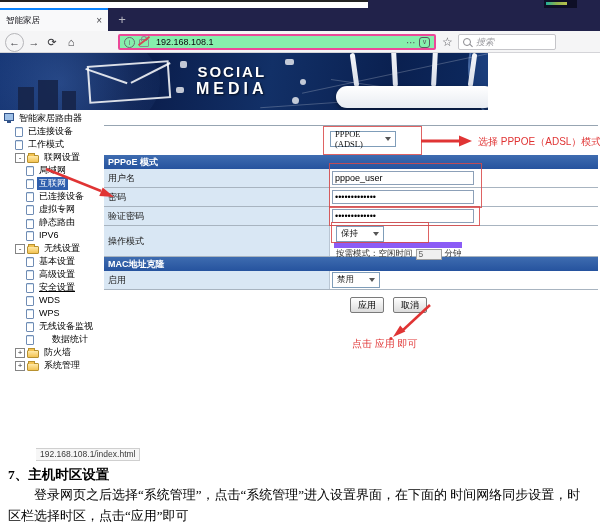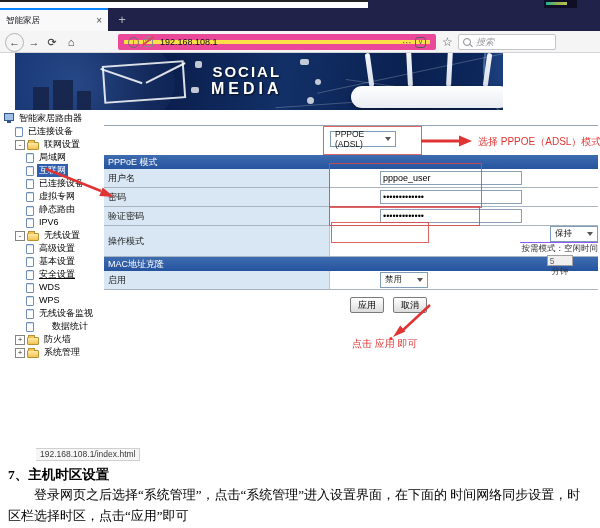--- a/index.html
+++ b/index.html
@@ -17,22 +17,22 @@
     border-top:2px solid #0a84ff;box-sizing:border-box;display:flex;align-items:center;padding:0 6px;}
   .tab .title{flex:1;font-size:8.5px;color:#15141a;overflow:hidden;white-space:nowrap;}
   .tab .close{font-size:10px;color:#4a4a4f;cursor:default;}
   .newtab{position:absolute;left:114px;top:10px;width:16px;height:19px;color:#b9b9c2;
     font-size:13px;line-height:19px;text-align:center;}
   .toolbar{position:absolute;left:0;top:31px;width:600px;height:22px;background:#f5f5f6;
     border-bottom:1px solid #d4d4d8;box-sizing:border-box;}
   .navbtn{position:absolute;top:35px;font-size:11px;color:#39393d;line-height:15px;text-align:center;}
   .backcircle{left:5px;top:33px;width:17px;height:17px;border:1px solid #b5b5b9;border-radius:50%;
     line-height:16px;}
-  .urlbar{position:absolute;left:118px;top:34px;width:318px;height:16px;background:#fde047;
-    border:6px solid #ec4899;border-radius:2px;box-sizing:border-box;display:flex;align-items:center;padding:0 4px;gap:3px;}
+  .urlbar{position:absolute;left:118px;top:34px;width:318px;height:16px;background:#86efac;
+    border:2px solid #ec4899;border-radius:2px;box-sizing:border-box;display:flex;align-items:center;padding:0 4px;gap:3px;}
   .infoicon{width:9px;height:9px;border:1px solid #6a6a6f;border-radius:50%;font-size:7px;line-height:9px;
     text-align:center;color:#6a6a6f;flex:0 0 auto;}
   .lockslash{position:relative;width:8px;height:6px;border:1px solid #8a8a8f;border-radius:1px;margin:2px 2px 0 1px;flex:0 0 auto;}
   .lockslash::before{content:'';position:absolute;top:-4px;left:1px;width:4px;height:4px;
     border:1px solid #8a8a8f;border-bottom:none;border-radius:3px 3px 0 0;}
   .lockslash::after{content:'';position:absolute;left:-3px;top:0px;width:14px;height:2px;
     background:#d34a55;transform:rotate(-38deg);}
   .urlinput{flex:1;border:none;outline:none;font-size:9px;color:#0c0c0d;background:transparent;
     font-family:inherit;min-width:0;}
   .moreicon{font-size:10px;color:#5a5a5f;flex:0 0 auto;}
@@ -41,21 +41,21 @@
   .staricon{position:absolute;left:442px;top:35px;font-size:12px;color:#57575c;}
   .searchbar{position:absolute;left:458px;top:34px;width:98px;height:16px;background:#fff;
     border:1px solid #c5c5c9;border-radius:2px;box-sizing:border-box;display:flex;align-items:center;padding:0 4px;gap:3px;}
   .mag{position:relative;width:6px;height:6px;border:1.4px solid #8a8a8f;border-radius:50%;flex:0 0 auto;}
   .mag::after{content:'';position:absolute;width:4px;height:1.4px;background:#8a8a8f;
     transform:rotate(45deg);right:-3px;bottom:-1px;}
   .searchinput{flex:1;border:none;outline:none;font-size:9px;background:transparent;font-family:Liberation Serif, serif;min-width:0;}
   .searchinput::placeholder{font-style:italic;color:#9a9a9f;}
 
   
-  .banner{position:absolute;left:15px;top:53px;width:488px;height:57px;overflow:hidden;
+  .banner{position:absolute;left:0;top:53px;width:488px;height:57px;overflow:hidden;
     background:linear-gradient(100deg,#0d2a66 0%,#0a1c4a 28%,#123067 55%,#0a2050 80%,#0d2a60 100%);}
   .bld{position:absolute;background:#16254a;opacity:.9;}
   .glow{position:absolute;border-radius:50%;background:radial-gradient(circle,rgba(90,140,220,.35),rgba(0,0,0,0));}
   .envelope{position:absolute;left:88px;top:10px;width:78px;height:34px;border:2px solid rgba(255,255,255,.85);
     transform:rotate(-4deg);}
   .envelope::before{content:'';position:absolute;left:-2px;top:-2px;border-left:39px solid transparent;
     border-right:39px solid transparent;border-top:18px solid rgba(255,255,255,.0);
     border-bottom:none;width:0;}
   .envelope .flap1,.envelope .flap2{position:absolute;top:0;width:44px;height:2px;background:rgba(255,255,255,.85);}
   .envelope .flap1{left:-3px;transform:rotate(23deg);transform-origin:left top;}
@@ -93,34 +93,34 @@
   .ico.computer{width:10px;height:8px;background:#9fc1e8;border:1px solid #33548a;margin-bottom:3px;}
   .ico.computer::after{content:'';position:absolute;left:2px;bottom:-3px;width:4px;height:2px;background:#33548a;}
 
   
   .panel{position:absolute;left:104px;top:125px;width:494px;font-size:9px;}
   .mode-row{position:relative;height:29px;border-top:1px solid #97a5b2;}
   .selbox{height:16px;border:1px solid #7f9db9;background:#fff;box-sizing:border-box;
     display:flex;align-items:center;justify-content:space-between;padding:0 4px;font-size:8.5px;color:#111;}
   .caret{width:0;height:0;border-left:3px solid transparent;border-right:3px solid transparent;
     border-top:4px solid #555;margin-left:4px;}
-  .mode-select{position:absolute;left:226px;top:5px;width:66px;}
+  .mode-select{position:absolute;left:226px;top:5px;width:66px;font-family:Liberation Serif, serif;}
   .sec{height:14px;background:linear-gradient(180deg,#3e6cb0,#26539e);color:#fff;font-size:9px;
-    font-weight:normal;line-height:14px;padding-left:4px;}
-  .frow{display:flex;border-bottom:1px solid #a8b4c0;background:#fff;gap:48px;}
+    font-weight:bold;line-height:14px;padding-left:4px;}
+  .frow{display:flex;border-bottom:1px solid #a8b4c0;background:#fff;}
   .frow .lc{width:226px;background:#d9e7f4;color:#222;display:flex;align-items:center;
     padding-left:4px;border-right:1px solid #b9c6d4;box-sizing:border-box;flex:0 0 auto;}
   .frow .vc{flex:1;display:flex;align-items:center;padding-left:2px;}
   .h18{height:18px;}
   .tin{width:142px;height:14px;border:1px solid #8ca0b8;font-size:9px;padding:0 2px;
     font-family:inherit;box-sizing:border-box;outline:none;}
-  .opmode .vc{flex-direction:column;align-items:flex-end;padding-left:13px;}
+  .opmode .vc{flex-direction:column;align-items:flex-start;padding-left:4px;}
   .opline1{height:16px;display:flex;align-items:center;padding-left:2px;}
-  .opline2{height:13px;border-top:1px solid #8b5cf6;display:flex;align-items:center;
-    padding-left:2px;font-size:8.5px;color:#333;flex-direction:column;}
+  .opline2{height:13px;border-top:6px solid #8b5cf6;display:flex;align-items:center;
+    padding-left:2px;font-size:8.5px;color:#333;}
   .idlein{width:26px;height:11px;border:1px solid #a0a0a0;background:#f0f0f0;color:#666;
     font-size:8.5px;margin:0 3px;text-align:left;padding:0 2px;box-sizing:border-box;outline:none;font-family:inherit;}
   .w46{width:48px;}
   .btnrow{display:flex;gap:9px;padding:7px 0 0 246px;}
   .btn{height:16px;min-width:34px;border:1px solid #7a7a7a;background:linear-gradient(#ffffff,#dcdcdc);
     border-radius:2px;font-size:9px;font-family:inherit;padding:0 6px;line-height:14px;}
 
   
   .redbox{position:absolute;border:1px solid rgba(216,72,72,.85);}
   .redtext{position:absolute;color:#e03434;font-size:10px;white-space:nowrap;}
@@ -205,20 +205,24 @@
   <div class="sidebar">
       <div class="titem" style="padding-left: 2px;">
         <span class="ico computer"></span>
         <span class="lbl">智能家居路由器</span>
       </div>
       <div class="titem" style="padding-left: 13px;">
         <span class="ico page"></span>
         <span class="lbl">已连接设备</span>
       </div>
       <div class="titem" style="padding-left: 13px;">
+        <span class="ico page"></span>
+        <span class="lbl">工作模式</span>
+      </div>
+      <div class="titem" style="padding-left: 13px;">
         <span class="exp">-</span>
         <span class="ico folder-open"></span>
         <span class="lbl">联网设置</span>
       </div>
       <div class="titem" style="padding-left: 24px;">
         <span class="ico page"></span>
         <span class="lbl">局域网</span>
       </div>
       <div class="titem sel" style="padding-left: 24px;">
         <span class="ico page"></span>
@@ -240,25 +244,25 @@
         <span class="ico page"></span>
         <span class="lbl">IPV6</span>
       </div>
       <div class="titem" style="padding-left: 13px;">
         <span class="exp">-</span>
         <span class="ico folder-open"></span>
         <span class="lbl">无线设置</span>
       </div>
       <div class="titem" style="padding-left: 24px;">
         <span class="ico page"></span>
+        <span class="lbl">基本设置</span>
+      </div>
+      <div class="titem" style="padding-left: 24px;">
+        <span class="ico page"></span>
         <span class="lbl">高级设置</span>
-      </div>
-      <div class="titem" style="padding-left: 24px;">
-        <span class="ico page"></span>
-        <span class="lbl">基本设置</span>
       </div>
       <div class="titem" style="padding-left: 24px; text-decoration: underline;">
         <span class="ico page"></span>
         <span class="lbl">安全设置</span>
       </div>
       <div class="titem" style="padding-left: 24px;">
         <span class="ico page"></span>
         <span class="lbl">WDS</span>
       </div>
       <div class="titem" style="padding-left: 24px;">

